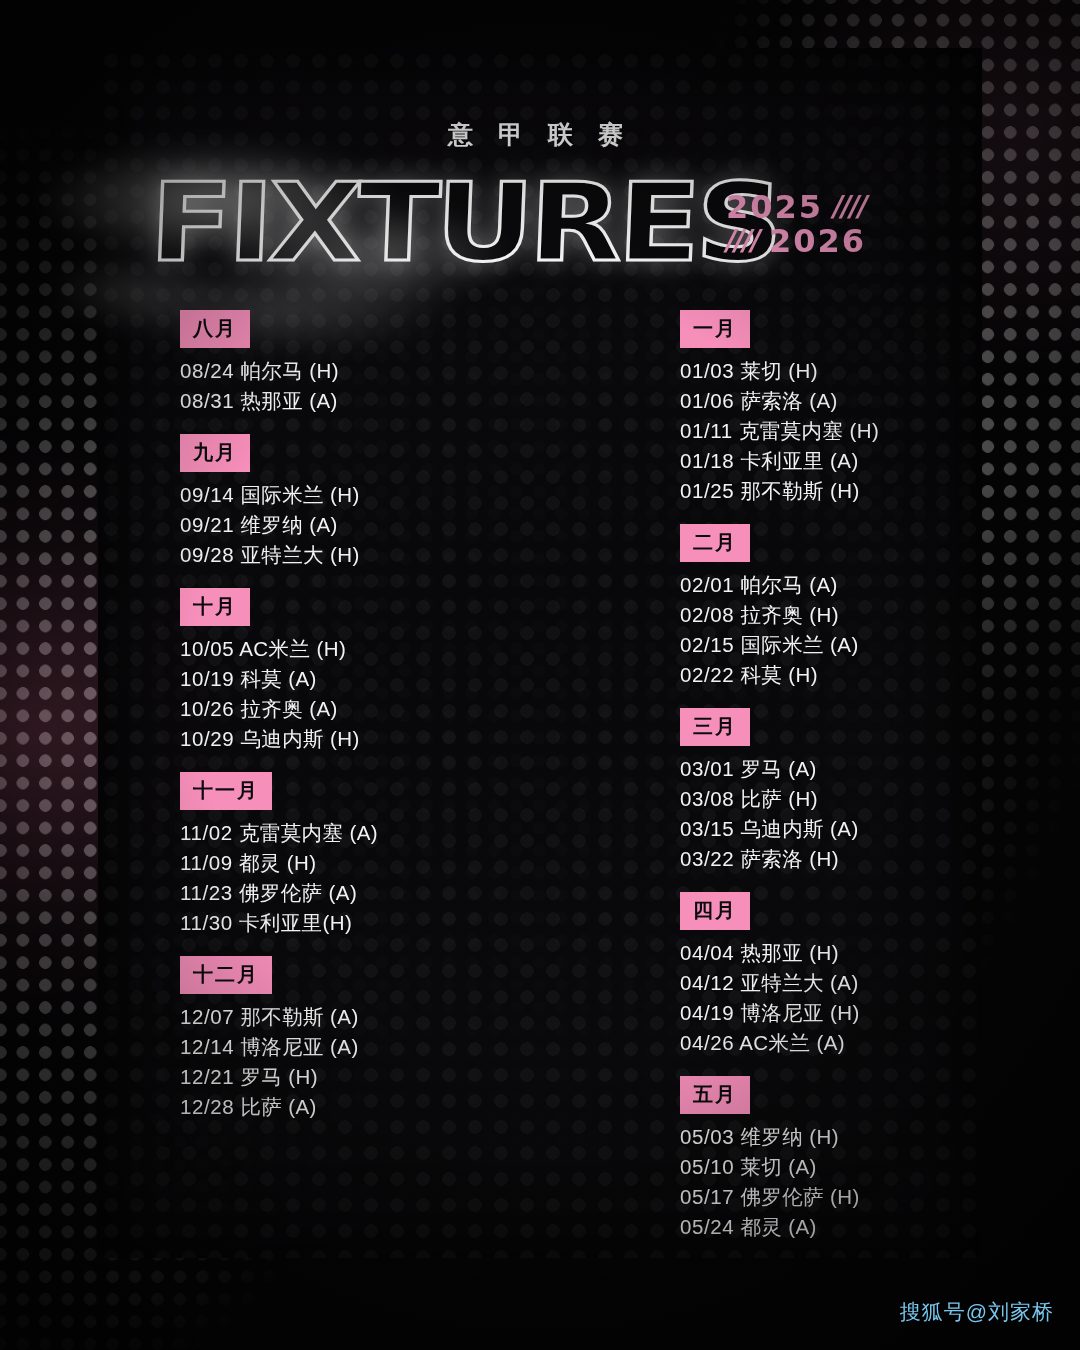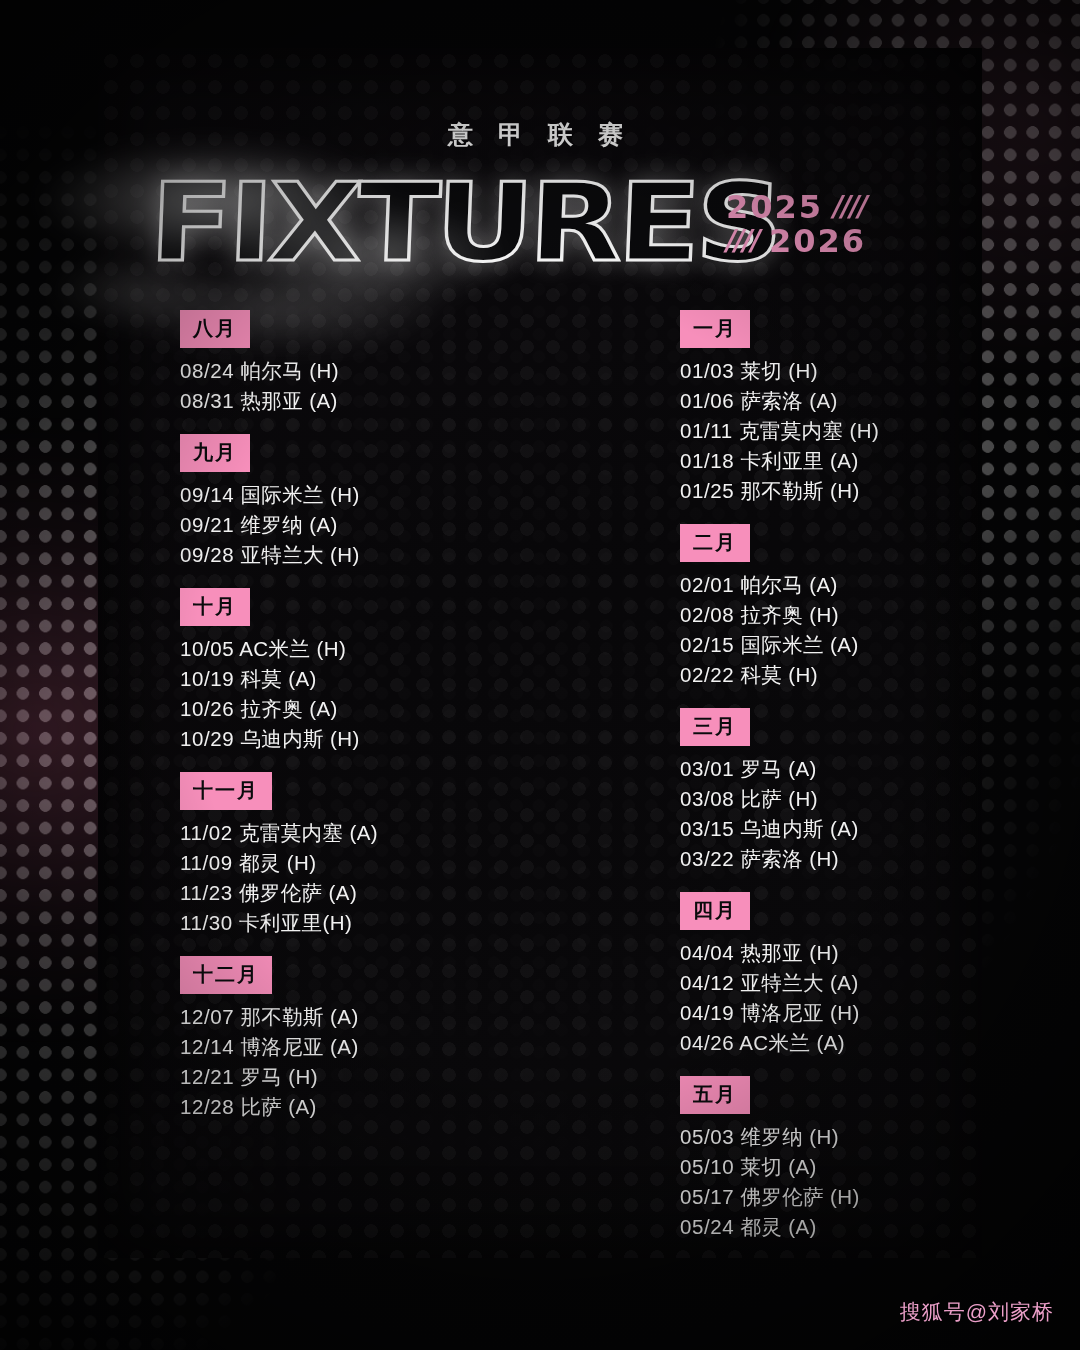--- a/index.html
+++ b/index.html
@@ -180,21 +180,21 @@
     letter-spacing: 0.4px;
     white-space: nowrap;
   }
   .match .date { letter-spacing: 0.6px; }
 
   
   .watermark {
     position: absolute;
     right: 26px;
     bottom: 24px;
-    color: #f9a8d4;
+    color: #7dd3fc;
     font-size: 21px;
     letter-spacing: 1px;
     opacity: 0.95;
   }
 </style>
 </head>
 <body>
 
 <div id="poster">
 

